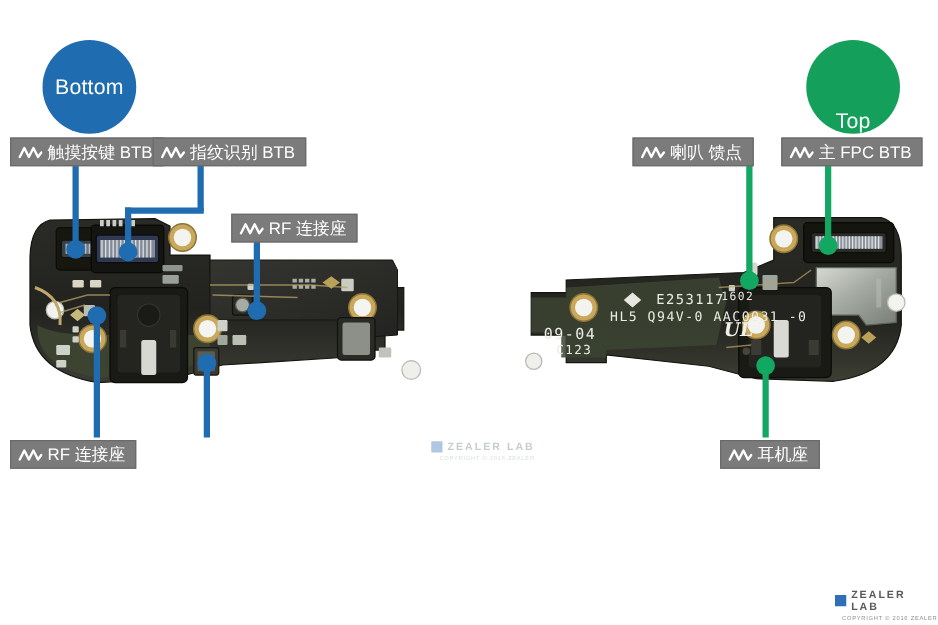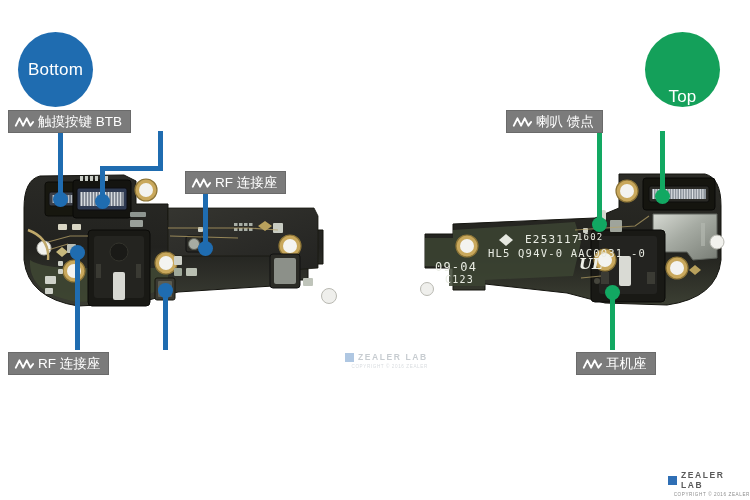--- a/index.html
+++ b/index.html
@@ -48,21 +48,21 @@
   .wm .cp{font-size:4.6px;letter-spacing:.6px;color:#8e8e8e;margin-top:2px;margin-left:1px;}
   .wm.faint{opacity:.38;}
   .wm.faint .nm{color:#6d7a86;}
   .wm.faint .cp{color:#9aa4ac;}
 </style>
 </head>
 <body>
 
 <div id="stage">
 
-  <div class="badge blue" style="left:18px;top:32px;width:75px;height:75px;">
+  <div class="badge blue" style="left:34px;top:32px;width:75px;height:75px;">
     <span>Bottom</span>
   </div>
 
   <div class="badge green" style="left:645px;top:32px;width:75px;height:75px;">
     <span>Top</span>
   </div>
 
   <div class="pcb" style="left:18px;top:168px;">
     <svg width="330" height="150" viewBox="0 0 330 150">
       <defs>
@@ -328,20 +328,26 @@
   <div class="lead g" style="left:610px;top:290px;width:5px;height:60px;"></div>
   <div class="dot g" style="left:605px;top:285px;width:15px;height:15px;"></div>
 
   <div class="callout" style="left:8px;top:110px;">
     <svg class="wv" viewBox="0 0 22 14">
       <polyline points="2,11 6,3 10,11 14,3 18,11 21,7" fill="none" stroke="#ffffff" stroke-width="2.1" stroke-linecap="round" stroke-linejoin="round"></polyline>
     </svg>
     <span class="txt">触摸按键 BTB</span>
   </div>
 
+  <div class="callout" style="left:122px;top:110px;">
+    <svg class="wv" viewBox="0 0 22 14">
+      <polyline points="2,11 6,3 10,11 14,3 18,11 21,7" fill="none" stroke="#ffffff" stroke-width="2.1" stroke-linecap="round" stroke-linejoin="round"></polyline>
+    </svg>
+    <span class="txt">指纹识别 BTB</span>
+  </div>
 
   <div class="callout" style="left:185px;top:171px;">
     <svg class="wv" viewBox="0 0 22 14">
       <polyline points="2,11 6,3 10,11 14,3 18,11 21,7" fill="none" stroke="#ffffff" stroke-width="2.1" stroke-linecap="round" stroke-linejoin="round"></polyline>
     </svg>
     <span class="txt">RF 连接座</span>
   </div>
 
   <div class="callout" style="left:8px;top:352px;">
     <svg class="wv" viewBox="0 0 22 14">
@@ -351,20 +357,26 @@
   </div>
 
 
   <div class="callout" style="left:506px;top:110px;">
     <svg class="wv" viewBox="0 0 22 14">
       <polyline points="2,11 6,3 10,11 14,3 18,11 21,7" fill="none" stroke="#ffffff" stroke-width="2.1" stroke-linecap="round" stroke-linejoin="round"></polyline>
     </svg>
     <span class="txt">喇叭 馈点</span>
   </div>
 
+  <div class="callout" style="left:625px;top:110px;">
+    <svg class="wv" viewBox="0 0 22 14">
+      <polyline points="2,11 6,3 10,11 14,3 18,11 21,7" fill="none" stroke="#ffffff" stroke-width="2.1" stroke-linecap="round" stroke-linejoin="round"></polyline>
+    </svg>
+    <span class="txt">主 FPC BTB</span>
+  </div>
 
   <div class="callout" style="left:576px;top:352px;">
     <svg class="wv" viewBox="0 0 22 14">
       <polyline points="2,11 6,3 10,11 14,3 18,11 21,7" fill="none" stroke="#ffffff" stroke-width="2.1" stroke-linecap="round" stroke-linejoin="round"></polyline>
     </svg>
     <span class="txt">耳机座</span>
   </div>
 
   <div class="wm faint" style="left:345px;top:352px;">
     <div class="row">

